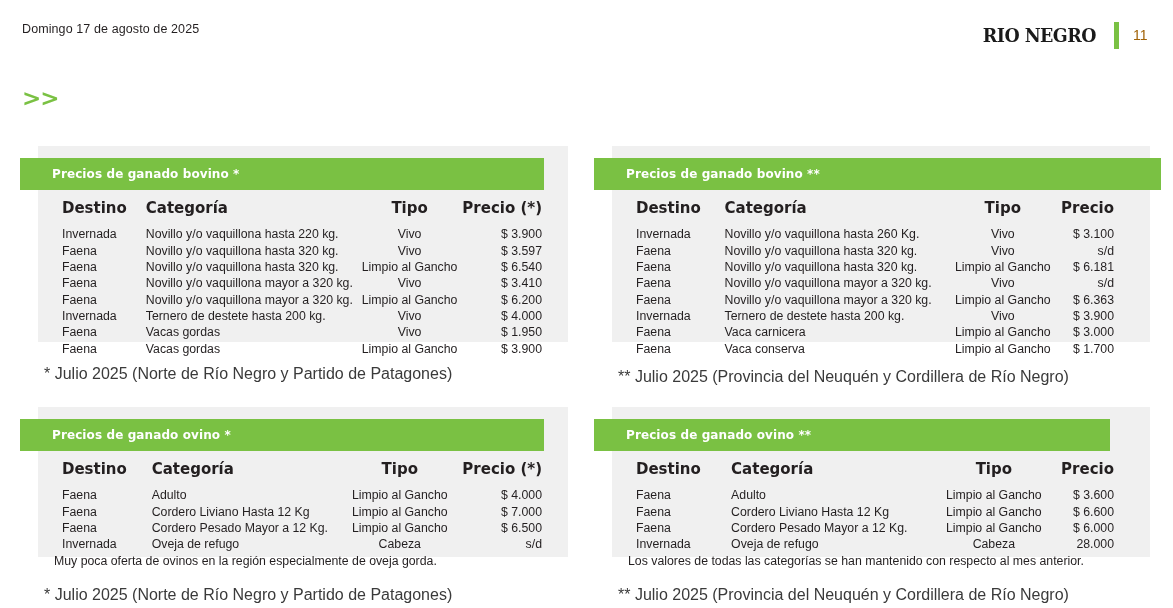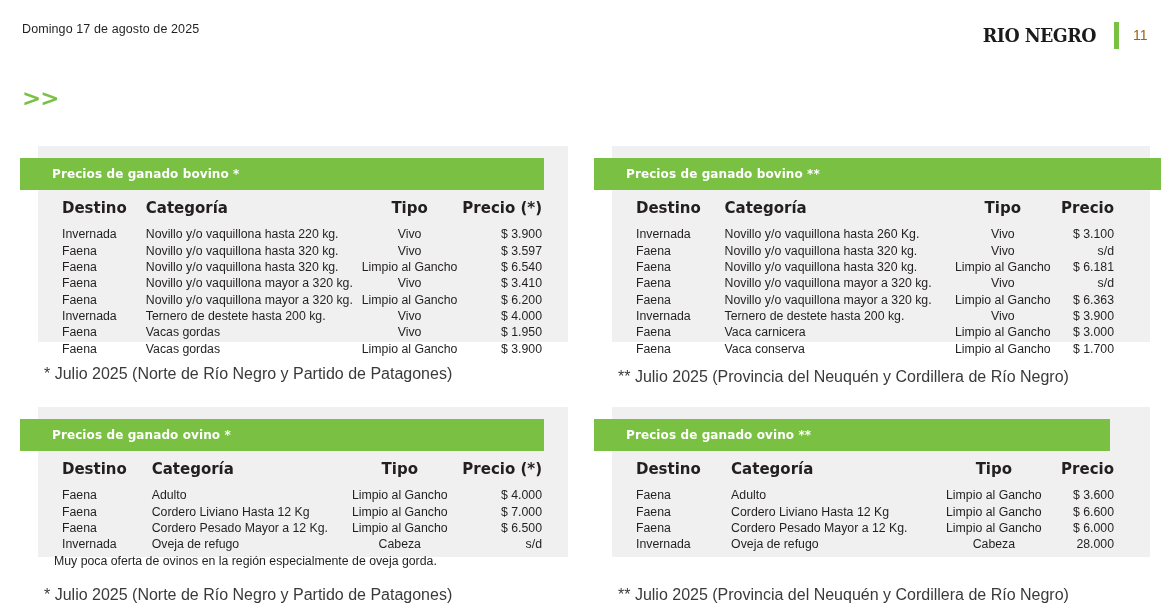--- a/index.html
+++ b/index.html
@@ -398,17 +398,20 @@
             <td class="c-categoria">Cordero Pesado Mayor a 12 Kg.</td>
             <td class="c-tipo">Limpio al Gancho</td>
             <td class="c-precio">$ 6.000</td>
           </tr>
           <tr>
             <td class="c-destino">Invernada</td>
             <td class="c-categoria">Oveja de refugo</td>
             <td class="c-tipo">Cabeza</td>
             <td class="c-precio">28.000</td>
           </tr>
+          <tr class="note-row">
+            <td colspan="4">Los valores de todas las categorías se han mantenido con respecto al mes anterior.</td>
+          </tr>
         </tbody>
       </table>
     </div>
     <div class="footnote" style="left: 618px; top: 570px; position: absolute;">** Julio 2025 (Provincia del Neuquén y Cordillera de Río Negro)</div>
   </div>
 
 </body></html>

